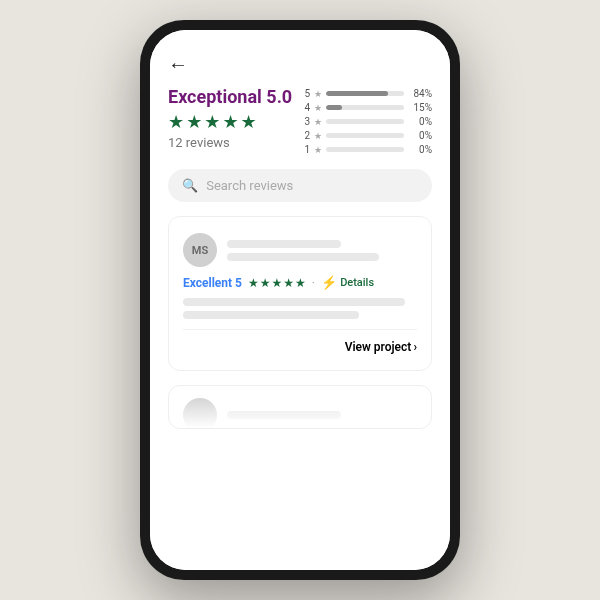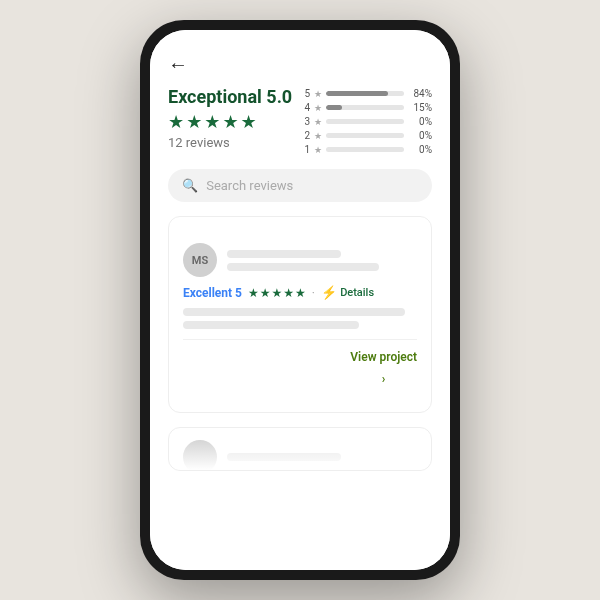--- a/index.html
+++ b/index.html
@@ -58,21 +58,21 @@
       flex-direction: row;
       align-items: flex-start;
       justify-content: space-between;
       margin-bottom: 14px;
     }
 
     .rating-left {}
     .rating-title {
       font-size: 18px;
       font-weight: 700;
-      color: #14532d;
+      color: #701a75;
       margin-bottom: 4px;
     }
 
     .stars-row {
       display: flex;
       gap: 2px;
       margin-bottom: 3px;
     }
 
     .star {
@@ -157,21 +157,21 @@
     .search-placeholder {
       font-size: 13px;
       color: #aaa;
     }
 
     
     .review-card {
       background: #fff;
       border: 1px solid #eee;
       border-radius: 12px;
-      padding: 26px 14px;
+      padding: 16px 14px;
       margin-bottom: 14px;
     }
 
     .reviewer-row {
       display: flex;
       align-items: center;
       gap: 10px;
       margin-bottom: 8px;
     }
 
@@ -274,26 +274,25 @@
 
     .view-project-row {
       display: flex;
       justify-content: flex-end;
       align-items: center;
     }
 
     .view-project-btn {
       font-size: 12px;
       font-weight: 600;
-      color: #4d7c0f;
+      color: #000000;
       cursor: pointer;
       display: flex;
       align-items: center;
-      gap: 8px;
-      flex-direction: column;
+      gap: 2px;
     }
 
     .chevron-icon {
       font-size: 12px;
     }
 
     
     .review-card-partial {
       background: #fff;
       border: 1px solid #eee;

